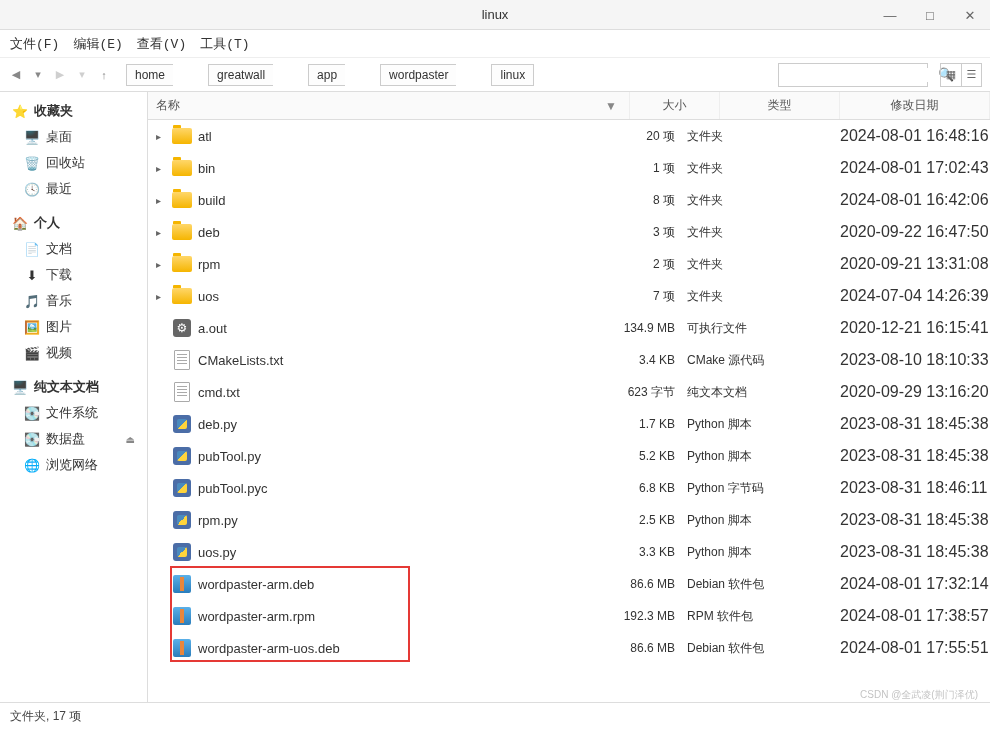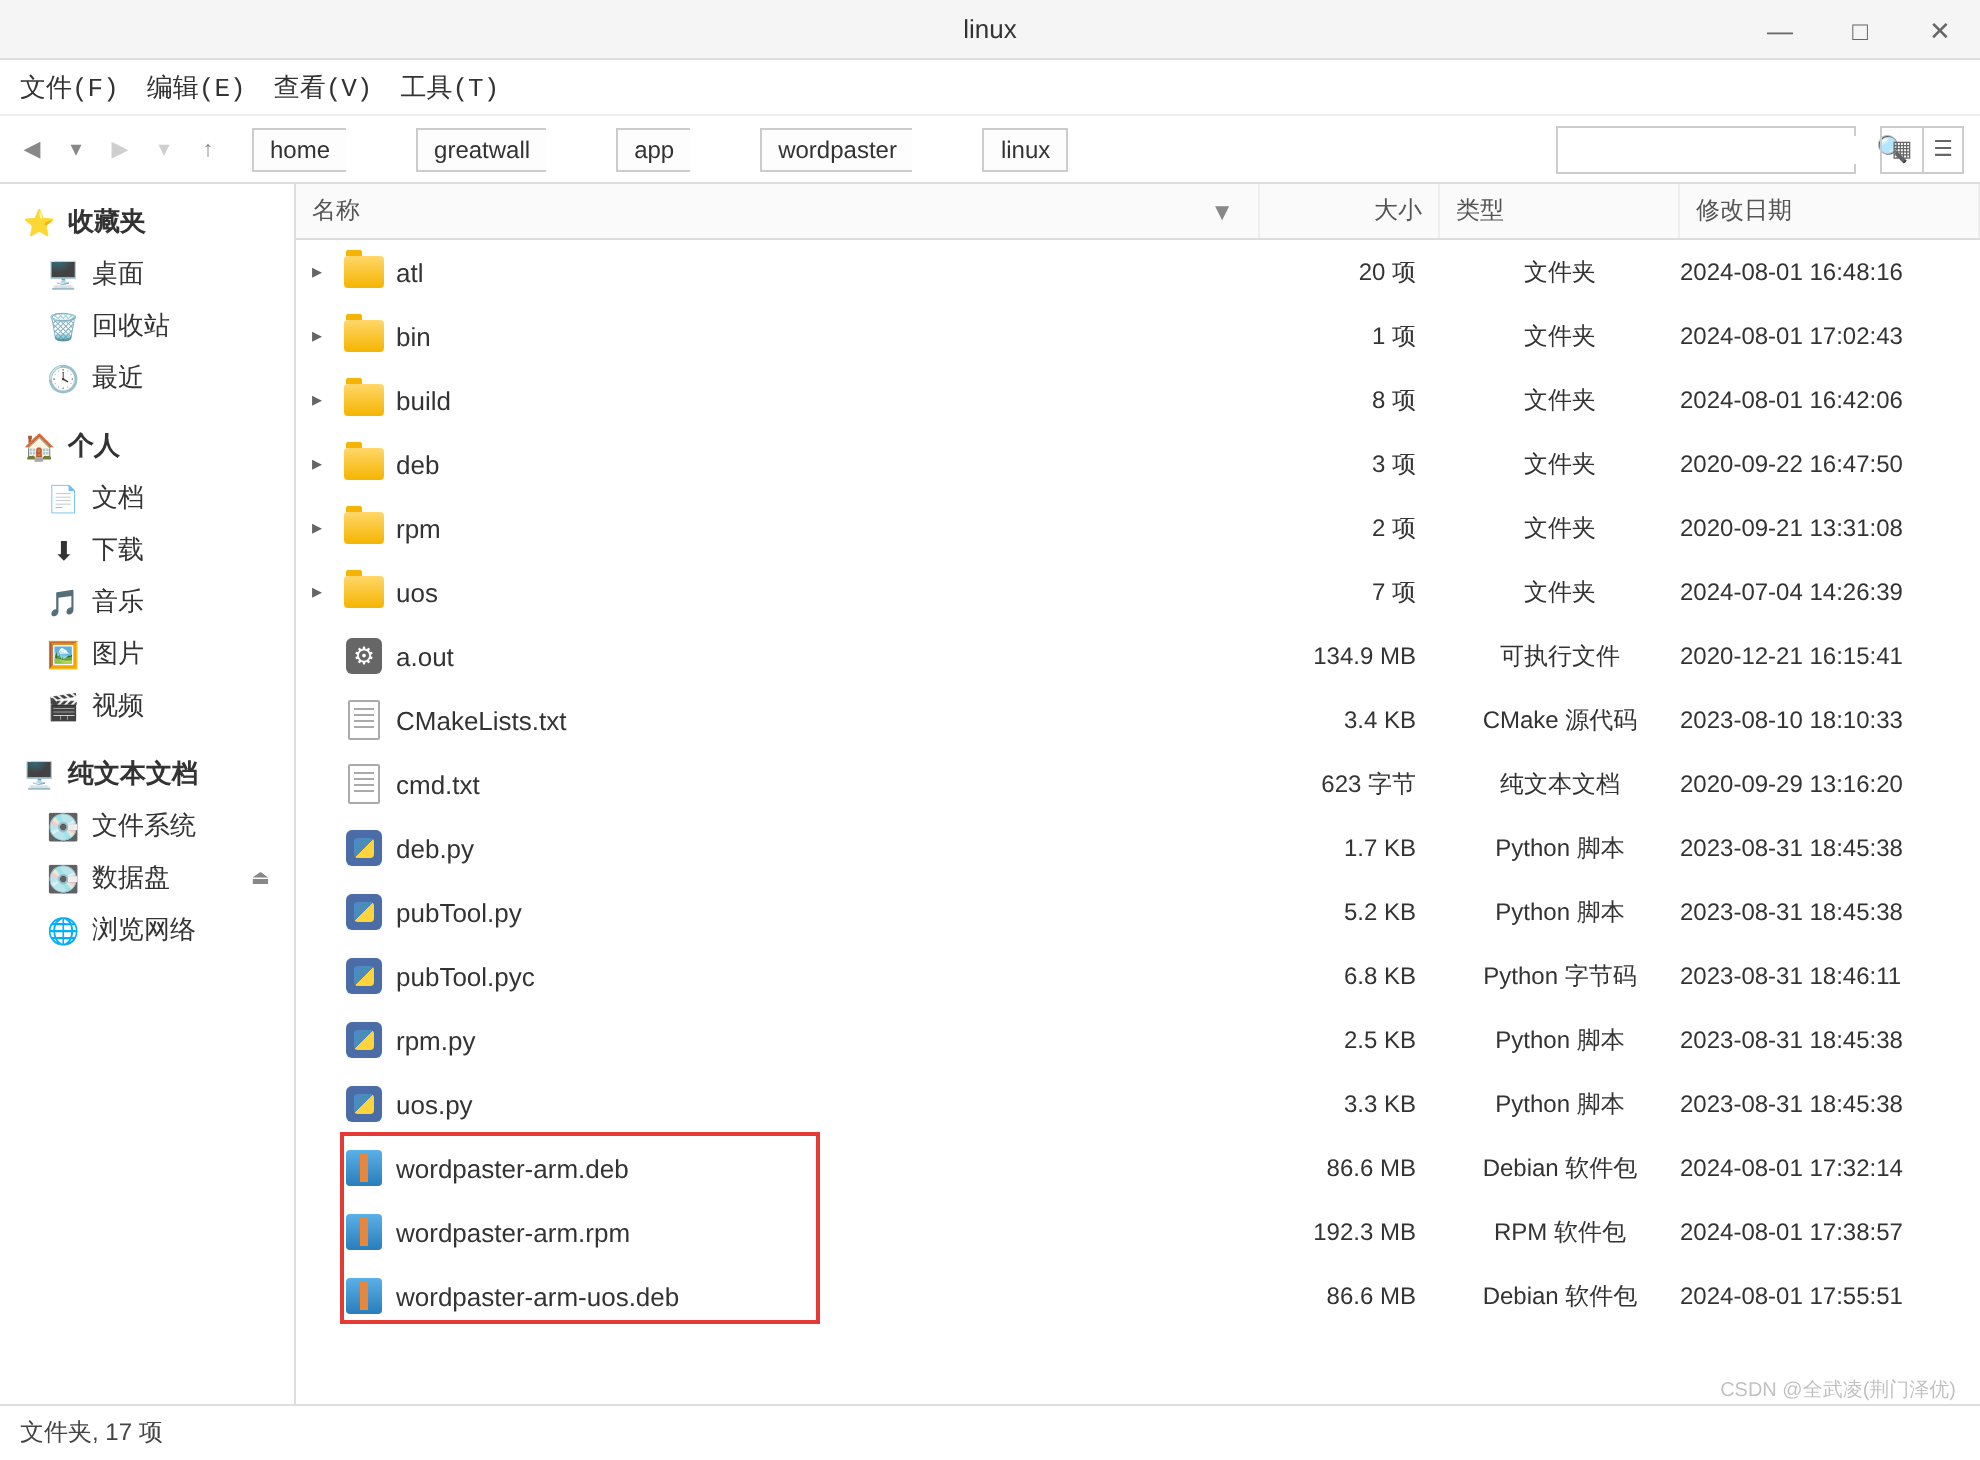--- a/index.html
+++ b/index.html
@@ -22,34 +22,34 @@
 .view-btn + .view-btn { border-left: 1px solid #ccc; }
 .main { display: flex; height: calc(100% - 30px - 28px - 34px - 28px); }
 .sidebar { width: 148px; border-right: 1px solid #ddd; padding: 6px 0; overflow-y: auto; }
 .side-section { margin-bottom: 8px; }
 .side-header { display: flex; align-items: center; padding: 4px 12px; font-weight: bold; gap: 6px; }
 .side-item { display: flex; align-items: center; padding: 4px 12px 4px 24px; gap: 6px; cursor: pointer; }
 .side-item .eject { margin-left: auto; color: #888; font-size: 10px; }
 .ico { width: 16px; height: 16px; display: flex; align-items: center; justify-content: center; font-size: 13px; }
 .content { flex: 1; display: flex; flex-direction: column; overflow: hidden; }
 .col-headers { display: flex; border-bottom: 1px solid #ddd; font-size: 12px; color: #555; background: #fafafa; }
-.col-headers > div { padding: 5px 8px; border-right: 1px solid #eee; }
+.col-headers > div { padding: 5px 8px; border-right: 1px solid #eee; text-align: center; }
 .ch-name { flex: 1; display: flex; align-items: center; }
 .ch-name .sort { margin-left: auto; margin-right: 4px; color: #888; }
 .ch-size { width: 90px; text-align: right; }
 .ch-type { width: 120px; }
 .ch-date { width: 150px; }
 .file-list { flex: 1; overflow-y: auto; position: relative; }
 .file-row { display: flex; align-items: center; height: 32px; cursor: pointer; }
 .cell-name { flex: 1; display: flex; align-items: center; gap: 6px; padding-left: 8px; }
 .expand { width: 10px; font-size: 10px; color: #666; }
 .ficon { width: 20px; height: 20px; display: flex; align-items: center; justify-content: center; font-size: 16px; }
 .cell-size { width: 90px; text-align: right; padding-right: 12px; font-size: 12px; }
-.cell-type { width: 120px; font-size: 12px; text-align: center; }
-.cell-date { width: 150px; font-size: 12px; }
+.cell-type { width: 120px; font-size: 12px; }
+.cell-date { width: 150px; font-size: 16px; margin-left: 33px; }
 .folder-icon { width: 20px; height: 16px; background: linear-gradient(#ffd76a,#f5b500); border-radius: 2px; position: relative; }
 .folder-icon::before { content:''; position:absolute; top:-3px; left:1px; width:8px; height:3px; background:#f5b500; border-radius:1px 1px 0 0; }
 .gear-icon { width:18px; height:18px; background:#666; border-radius:3px; display:flex; align-items:center; justify-content:center; color:#fff; font-size:12px; }
 .doc-icon { width:16px; height:20px; background:#fff; border:1px solid #aaa; border-radius:1px; position:relative; }
 .doc-icon::after { content:''; position:absolute; top:3px; left:2px; right:2px; height:1px; background:#aaa; box-shadow:0 3px 0 #aaa,0 6px 0 #aaa,0 9px 0 #aaa; }
 .py-icon { width:18px; height:18px; background:#4b6da7; border-radius:3px; display:flex; align-items:center; justify-content:center; }
 .py-icon::after { content:''; width:10px; height:10px; background: linear-gradient(135deg,#4b8bbe 50%,#ffd43b 50%); border-radius:2px; }
 .pkg-icon { width:18px; height:18px; background: linear-gradient(#5ab0e8,#2a7dbb); border-radius:2px; position:relative; }
 .pkg-icon::after { content:''; position:absolute; top:2px; left:7px; width:4px; height:14px; background:#e8863b; }
 .highlight-box { position: absolute; border: 2px solid #e53935; pointer-events: none; }

